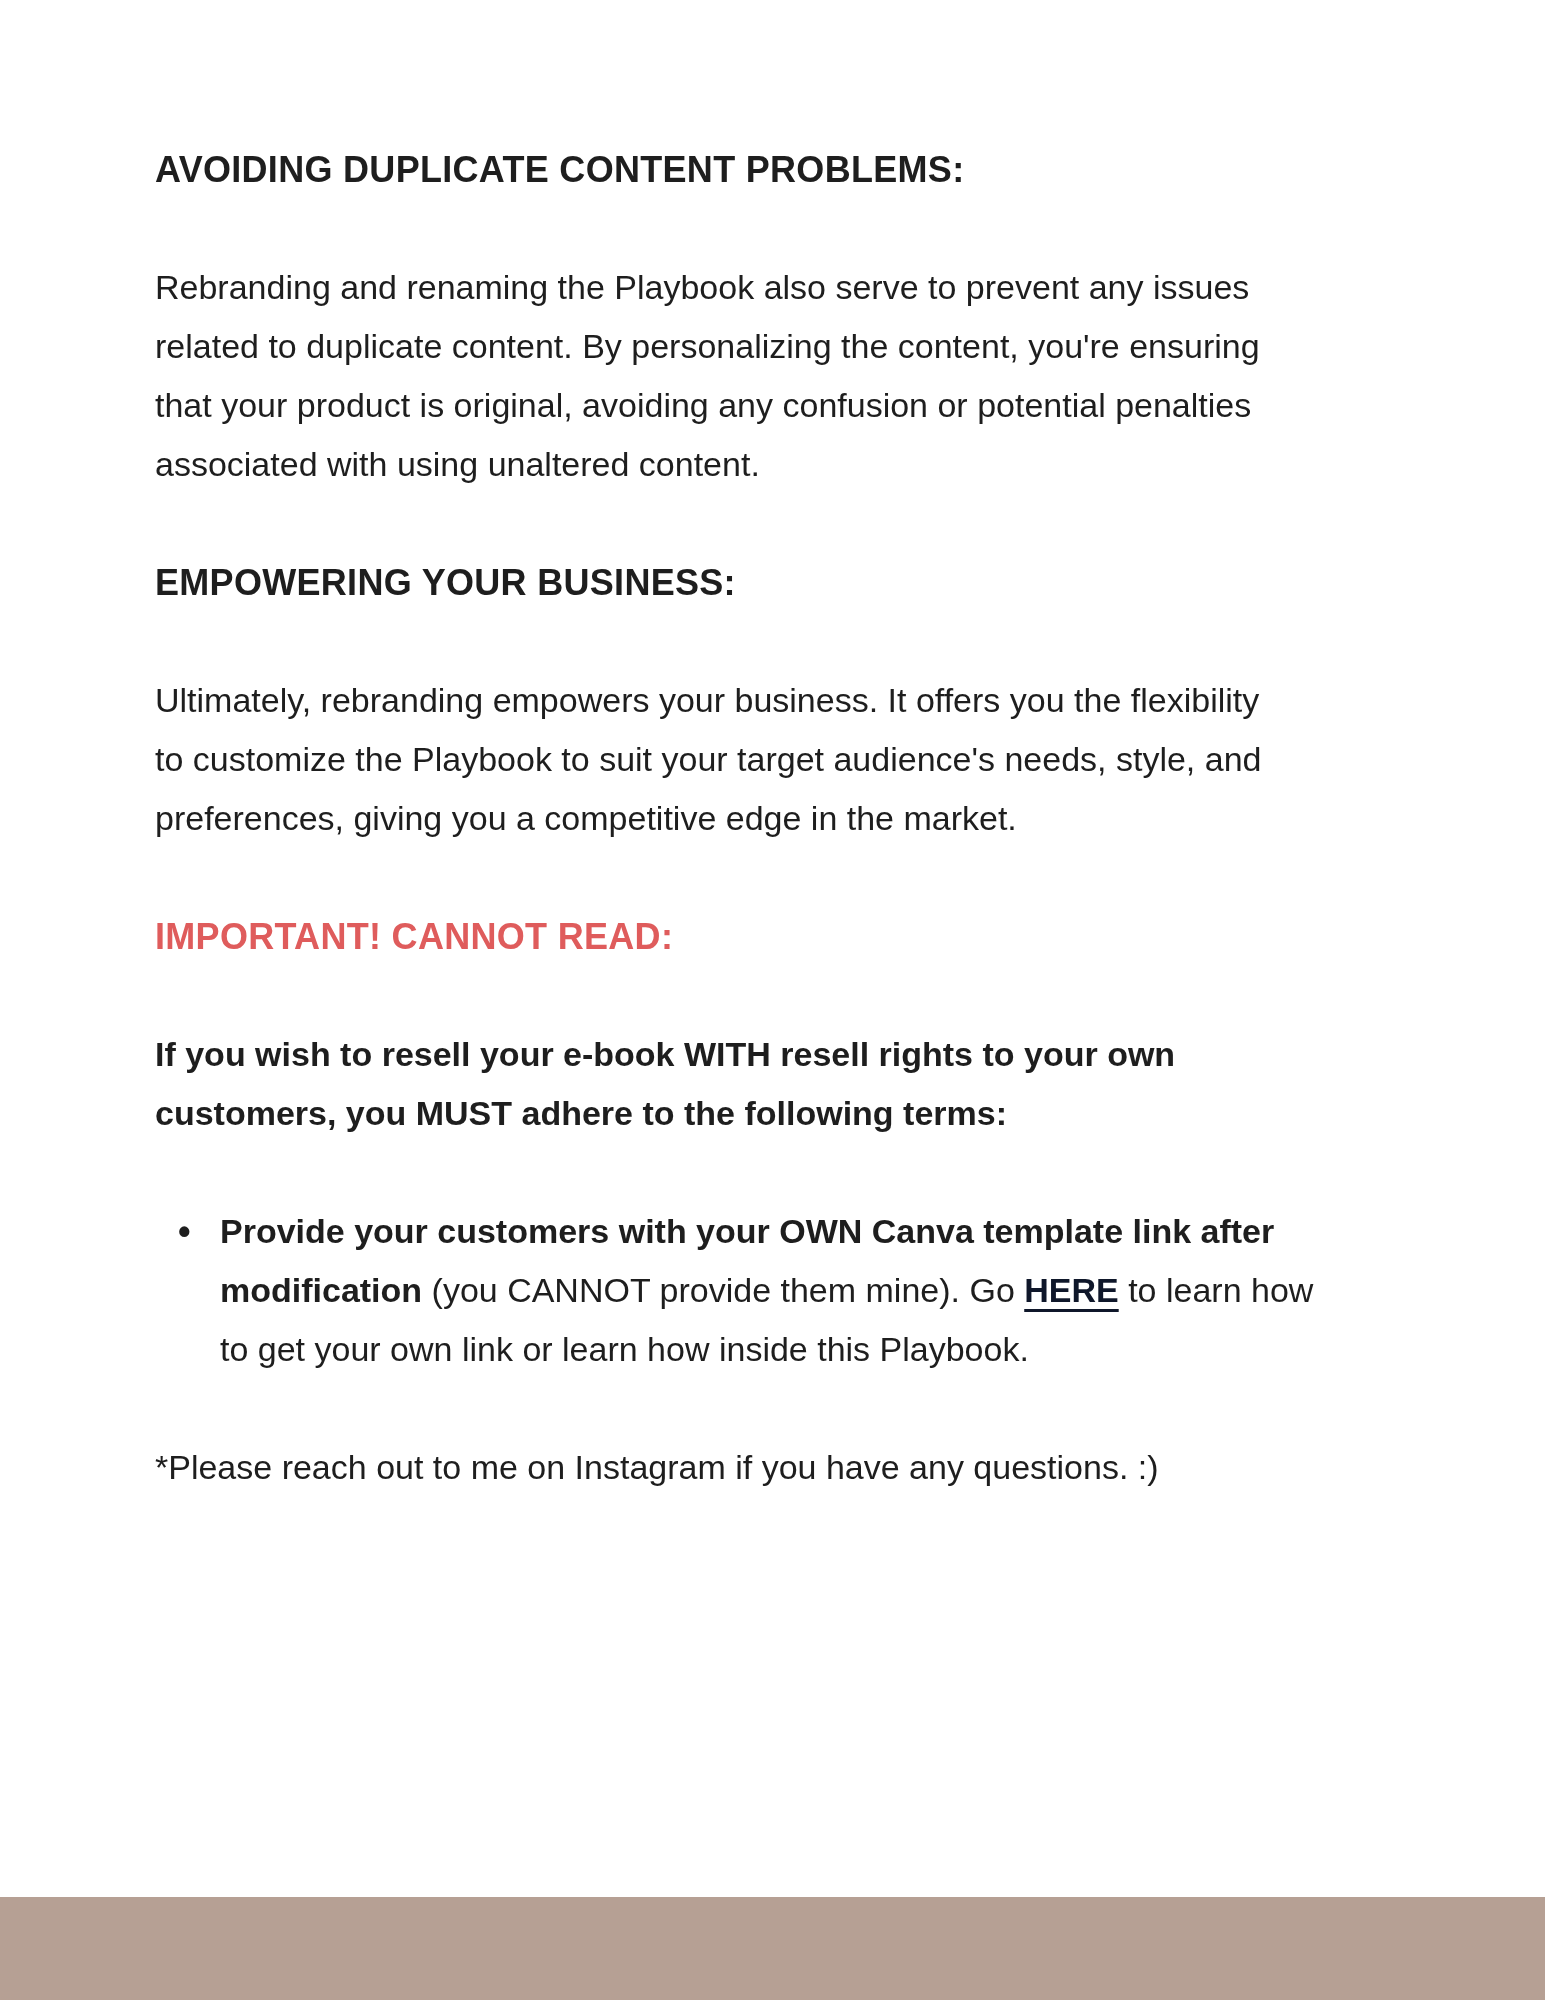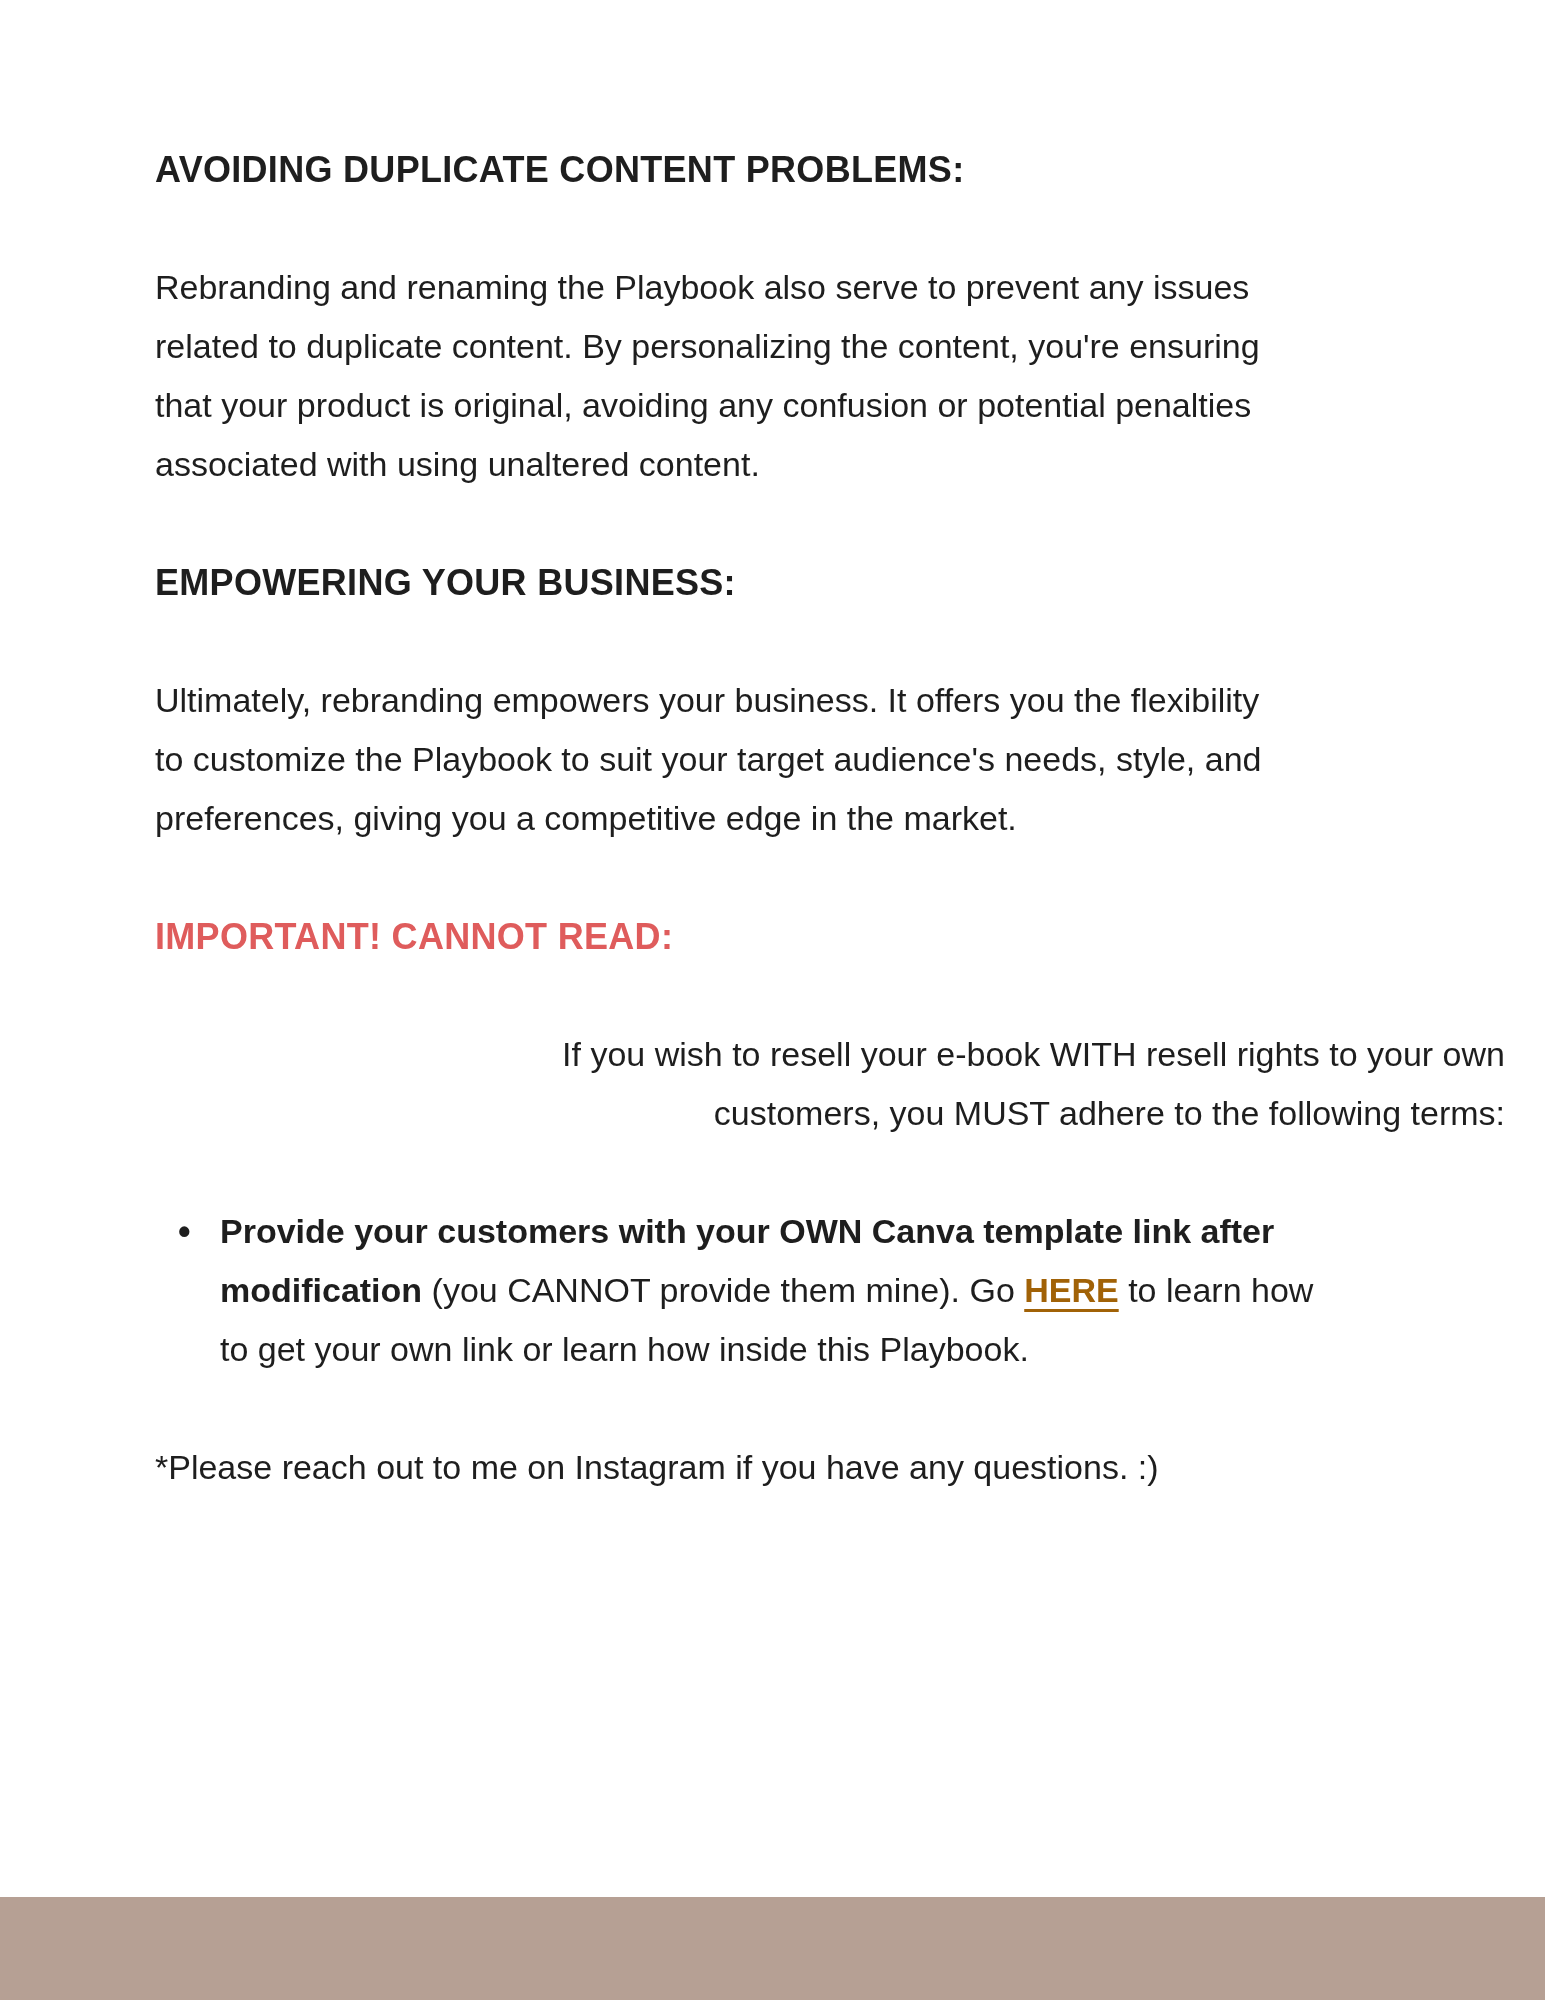--- a/index.html
+++ b/index.html
@@ -21,39 +21,39 @@
   h2.doc-heading {
     font-size: 36px;
     font-weight: bold;
     letter-spacing: 0.3px;
     margin: 59px 0 0 0;
     color: #1e1e1e;
   }
   .content > :first-child { margin-top: 0; }
   h2.doc-heading.red { color: #df5c5c; }
   .content p { margin: 59px 0 0 0; }
-  p.bold { font-weight: normal; text-align: right; }
+  p.bold { font-weight: bold; }
   ul.terms-list {
     list-style: none;
     margin: 59px 0 0 0;
     padding: 0;
   }
   ul.terms-list li { position: relative; padding-left: 65px; }
   ul.terms-list li + li { margin-top: 59px; }
   ul.terms-list li::before {
     content: "\2022";
     position: absolute;
     left: 23px;
     top: 0;
     font-weight: bold;
     font-size: 36px;
   }
   .b { font-weight: bold; }
   .link {
-    color: #a16207;
+    color: #0f172a;
     font-weight: bold;
     text-decoration: underline;
     text-decoration-thickness: 3px;
     text-underline-offset: 7px;
     cursor: pointer;
   }
   .footer-bar {
     position: absolute;
     left: 0;
     top: 1897px;

